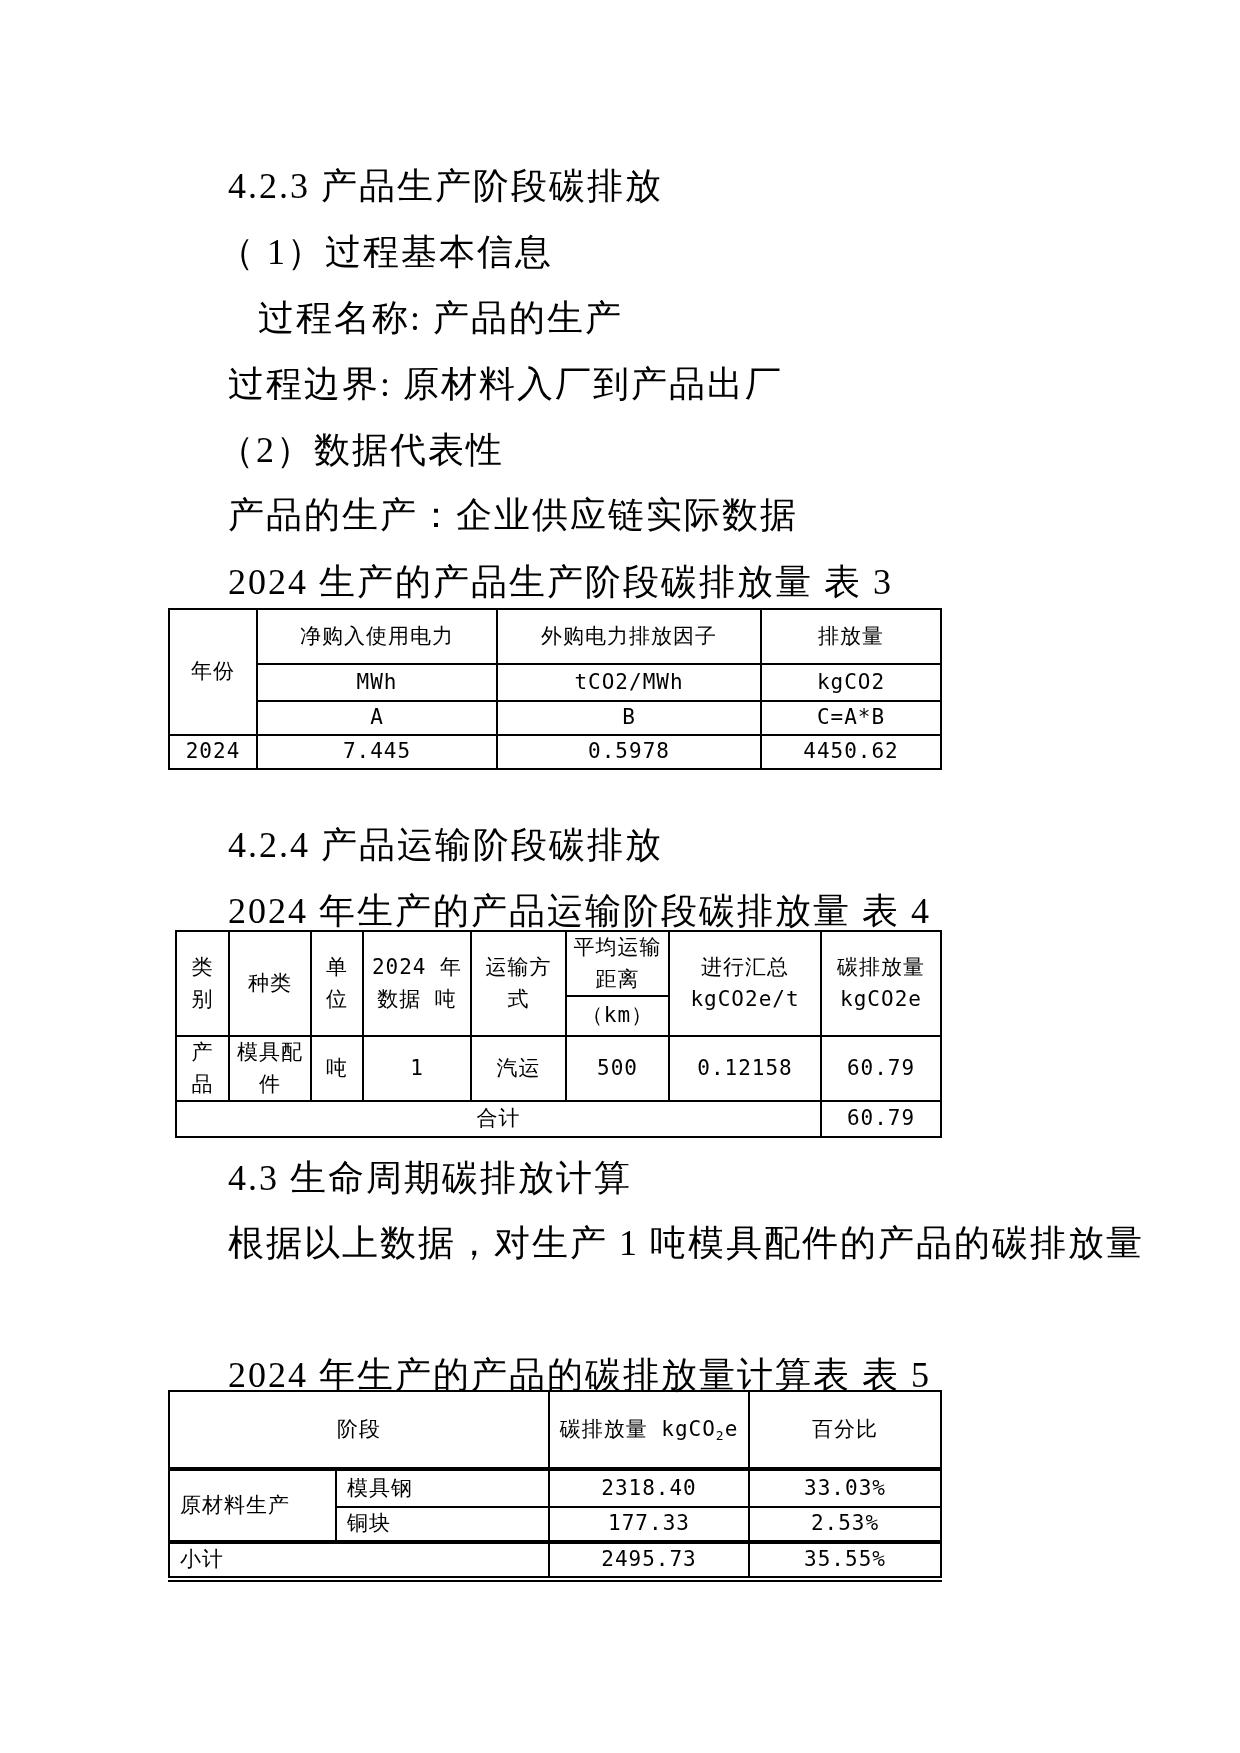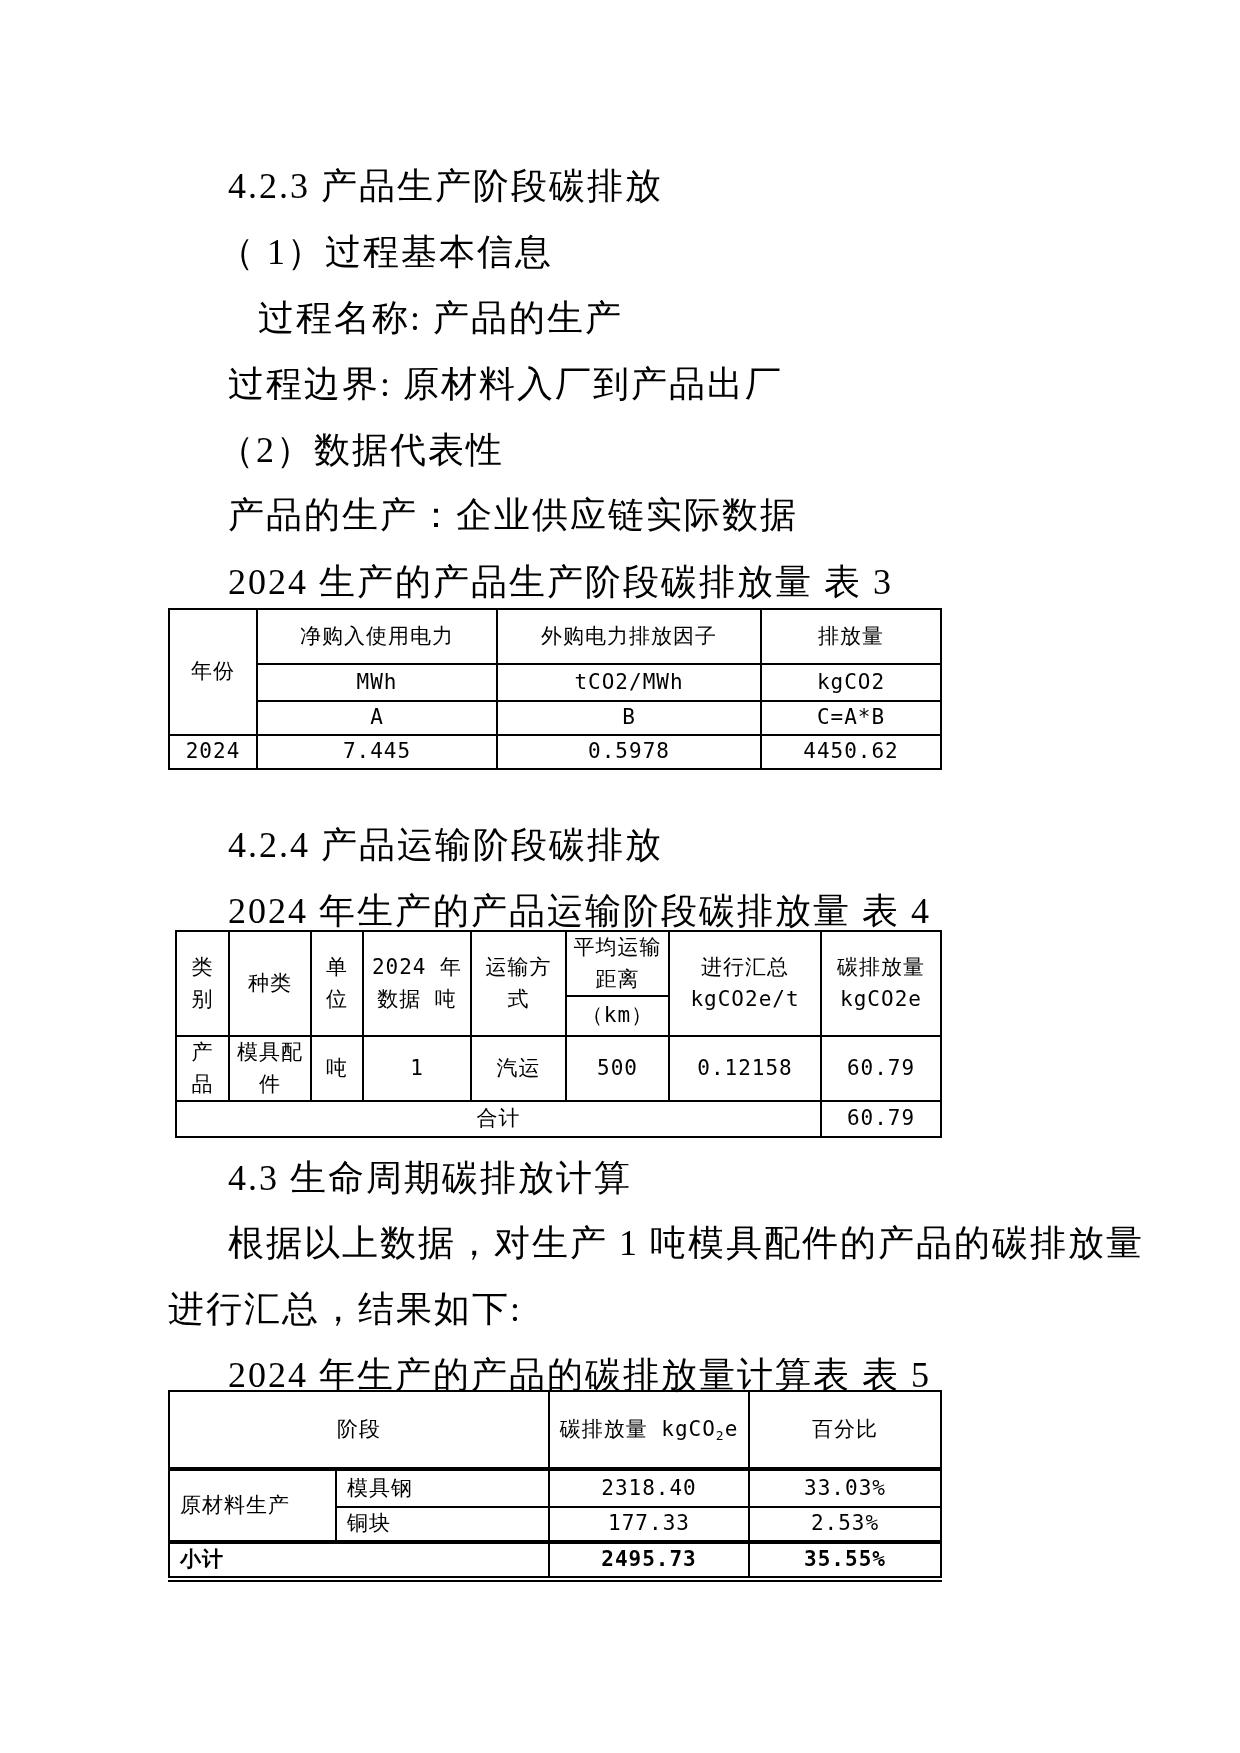--- a/index.html
+++ b/index.html
@@ -22,21 +22,21 @@
     font-family: "DejaVu Sans Mono", monospace;
     font-size: 21px;
     color: #000;
   }
   td { border: 2px solid #000; text-align: center; vertical-align: middle; white-space: pre-line; padding: 0 2px; letter-spacing: 1px; line-height: 1.5; }
   .left { text-align: left; padding-left: 10px; }
   .sub2 { font-size: 0.62em; vertical-align: -0.3em; }
 
   
   .t5 .head td { border-bottom: 4px solid #000; }
-  .t5 .subtotal td { border-top: 4px solid #000; border-bottom: 6px double #000; font-weight: bold; }
+  .t5 .subtotal td { border-top: 4px solid #000; border-bottom: 6px double #000; }
   .t5 .lastbody td { border-bottom: 4px solid #000; }
 </style>
 </head>
 <body>
 
 <div class="page">
 
   <div class="txt" style="left:228px; top:164px;">4.2.3 产品生产阶段碳排放</div>
   <div class="txt" style="left:218px; top:230px;">（ 1）过程基本信息</div>
   <div class="txt" style="left:228px; top:296px;margin-left:30px;">过程名称: 产品的生产</div>
@@ -128,21 +128,20 @@
     </tr>
     <tr style="height:36px">
       <td colspan="7">合计</td>
       <td>60.79</td>
     </tr>
   </tbody>
     </table>
 
   <div class="txt" style="left:228px; top:1156px;">4.3 生命周期碳排放计算</div>
   <div class="txt" style="left:228px; top:1221px;">根据以上数据，对生产 1 吨模具配件的产品的碳排放量</div>
-  <div class="txt" style="left:168px; top:1287px;">进行汇总，结果如下:</div>
   <div class="txt" style="left:228px; top:1353px;">2024 年生产的产品的碳排放量计算表 表 5</div>
 
   <table class="t5" style="left:168px; top:1390px; width:772px;">
     <colgroup>
         <col style="width:167px">
         <col style="width:213px">
         <col style="width:200px">
         <col style="width:192px">
       </colgroup>
     <tbody>

